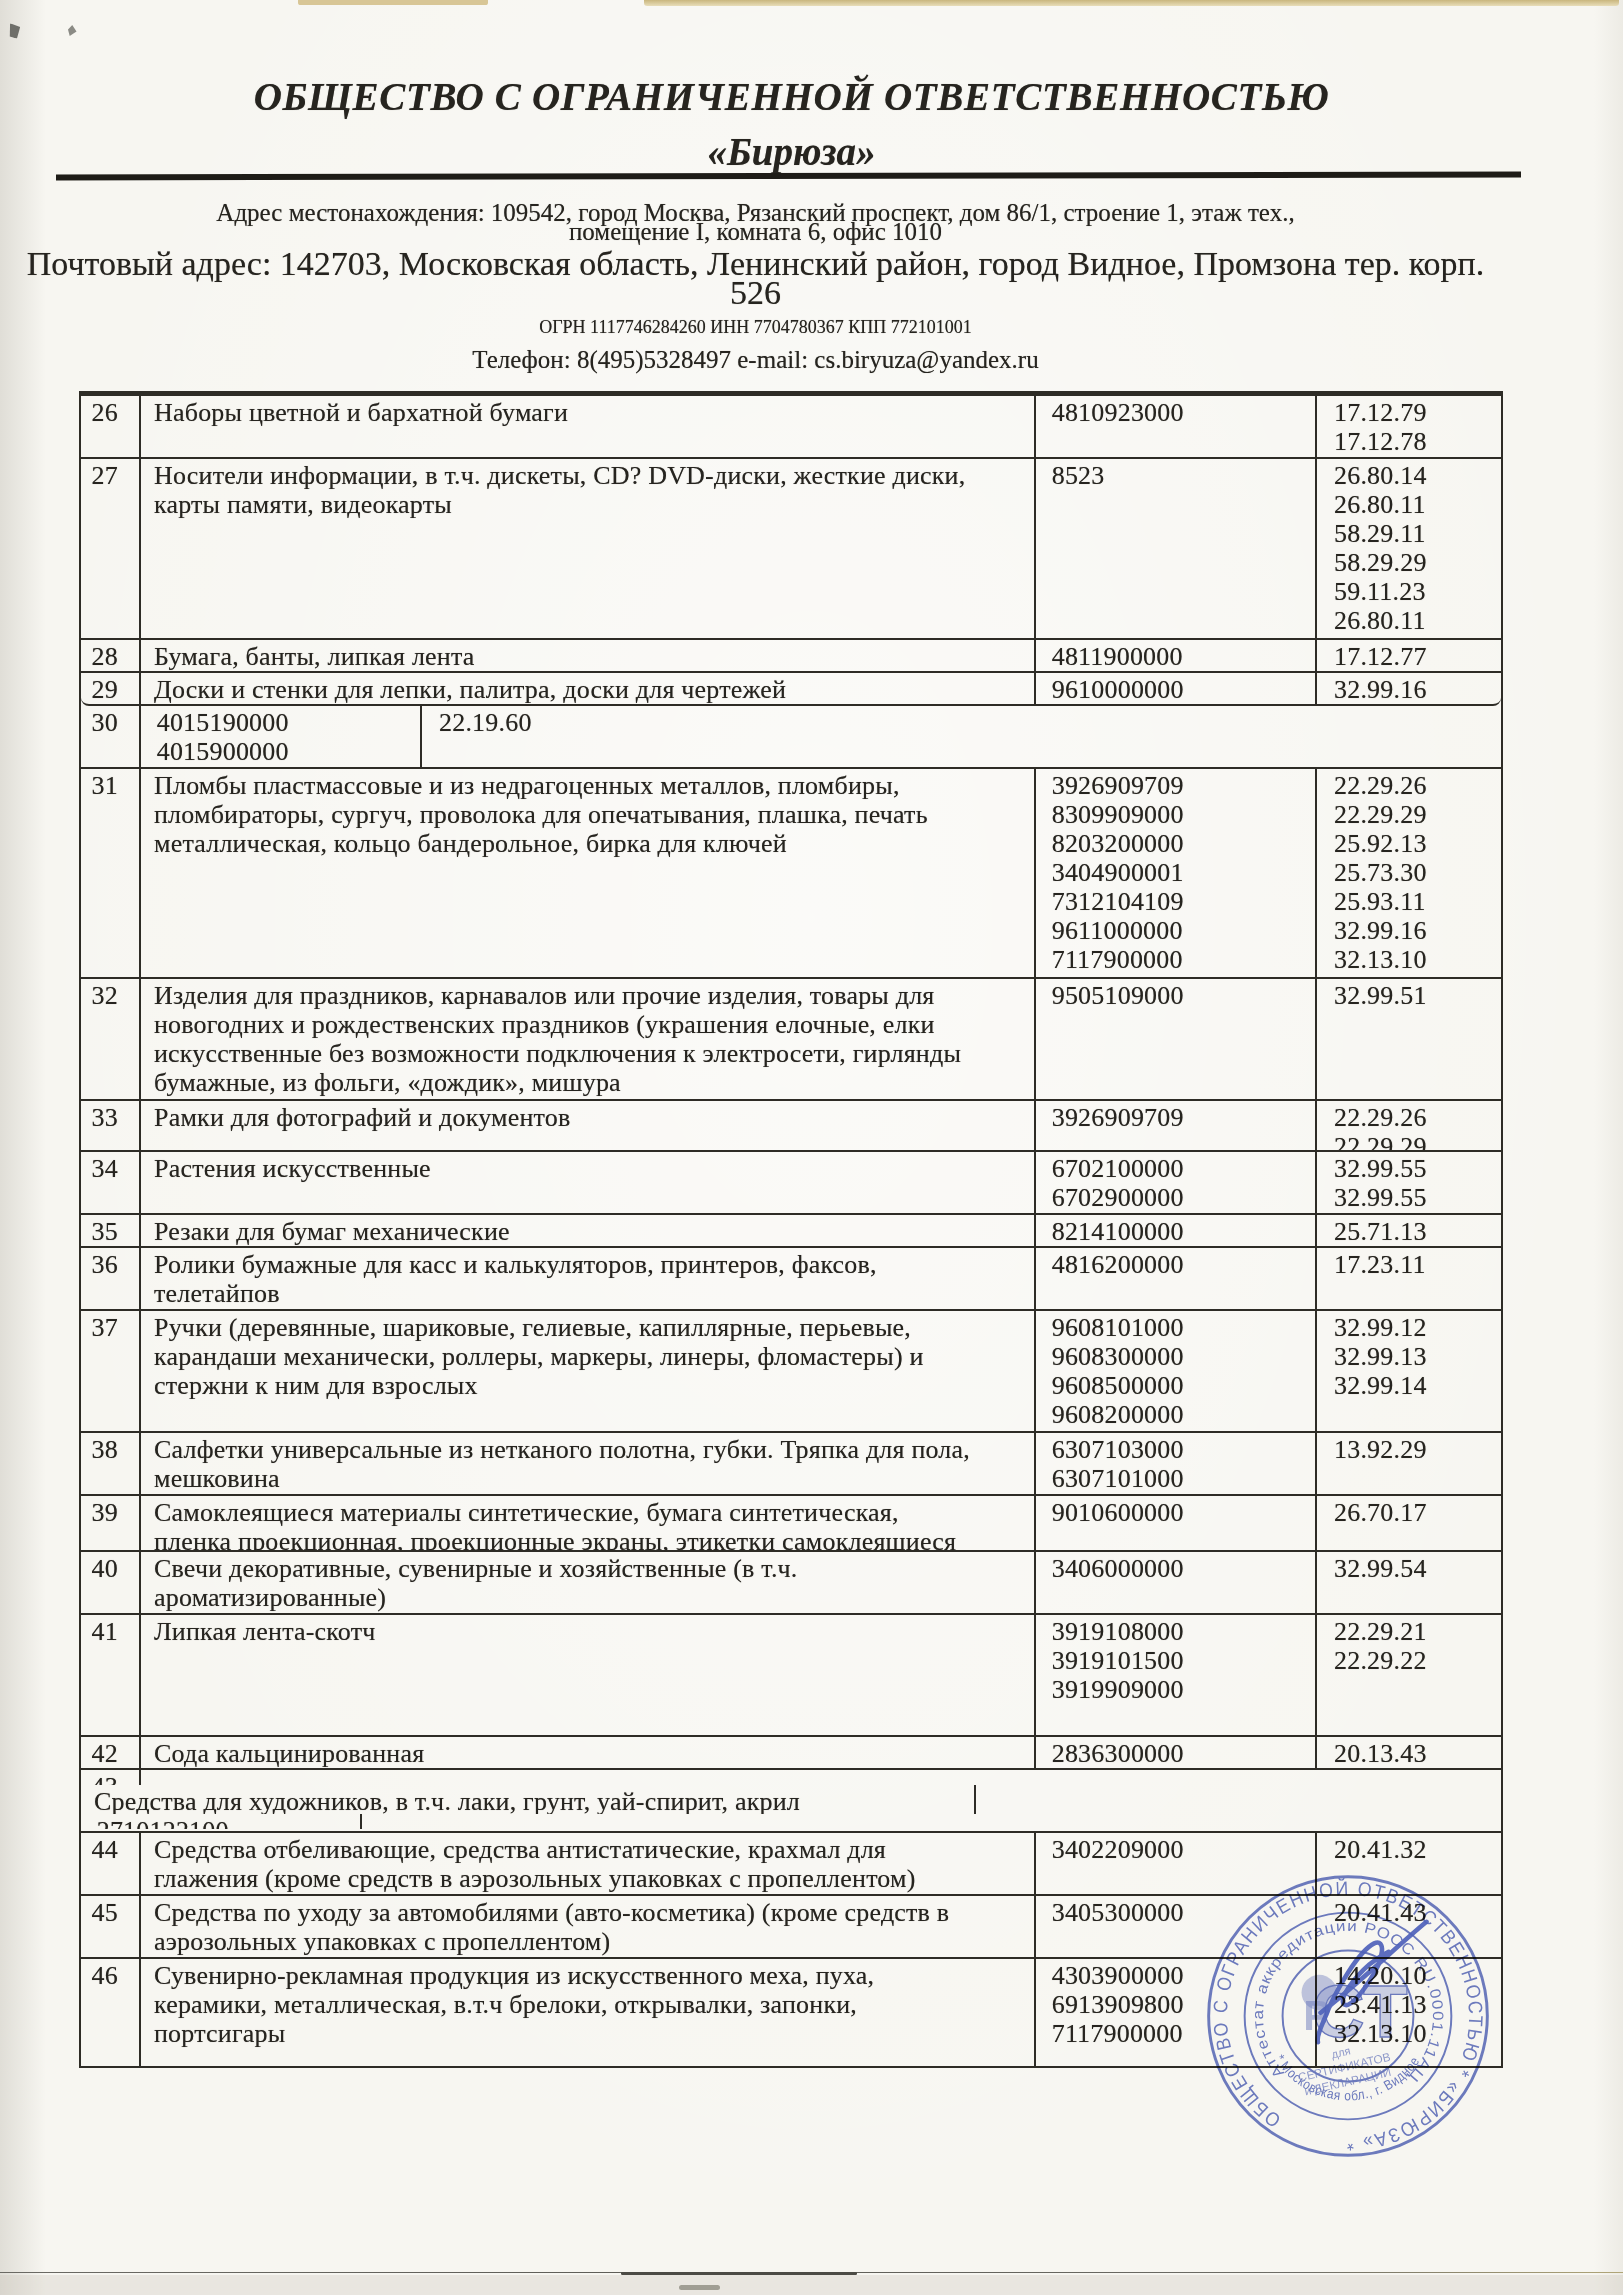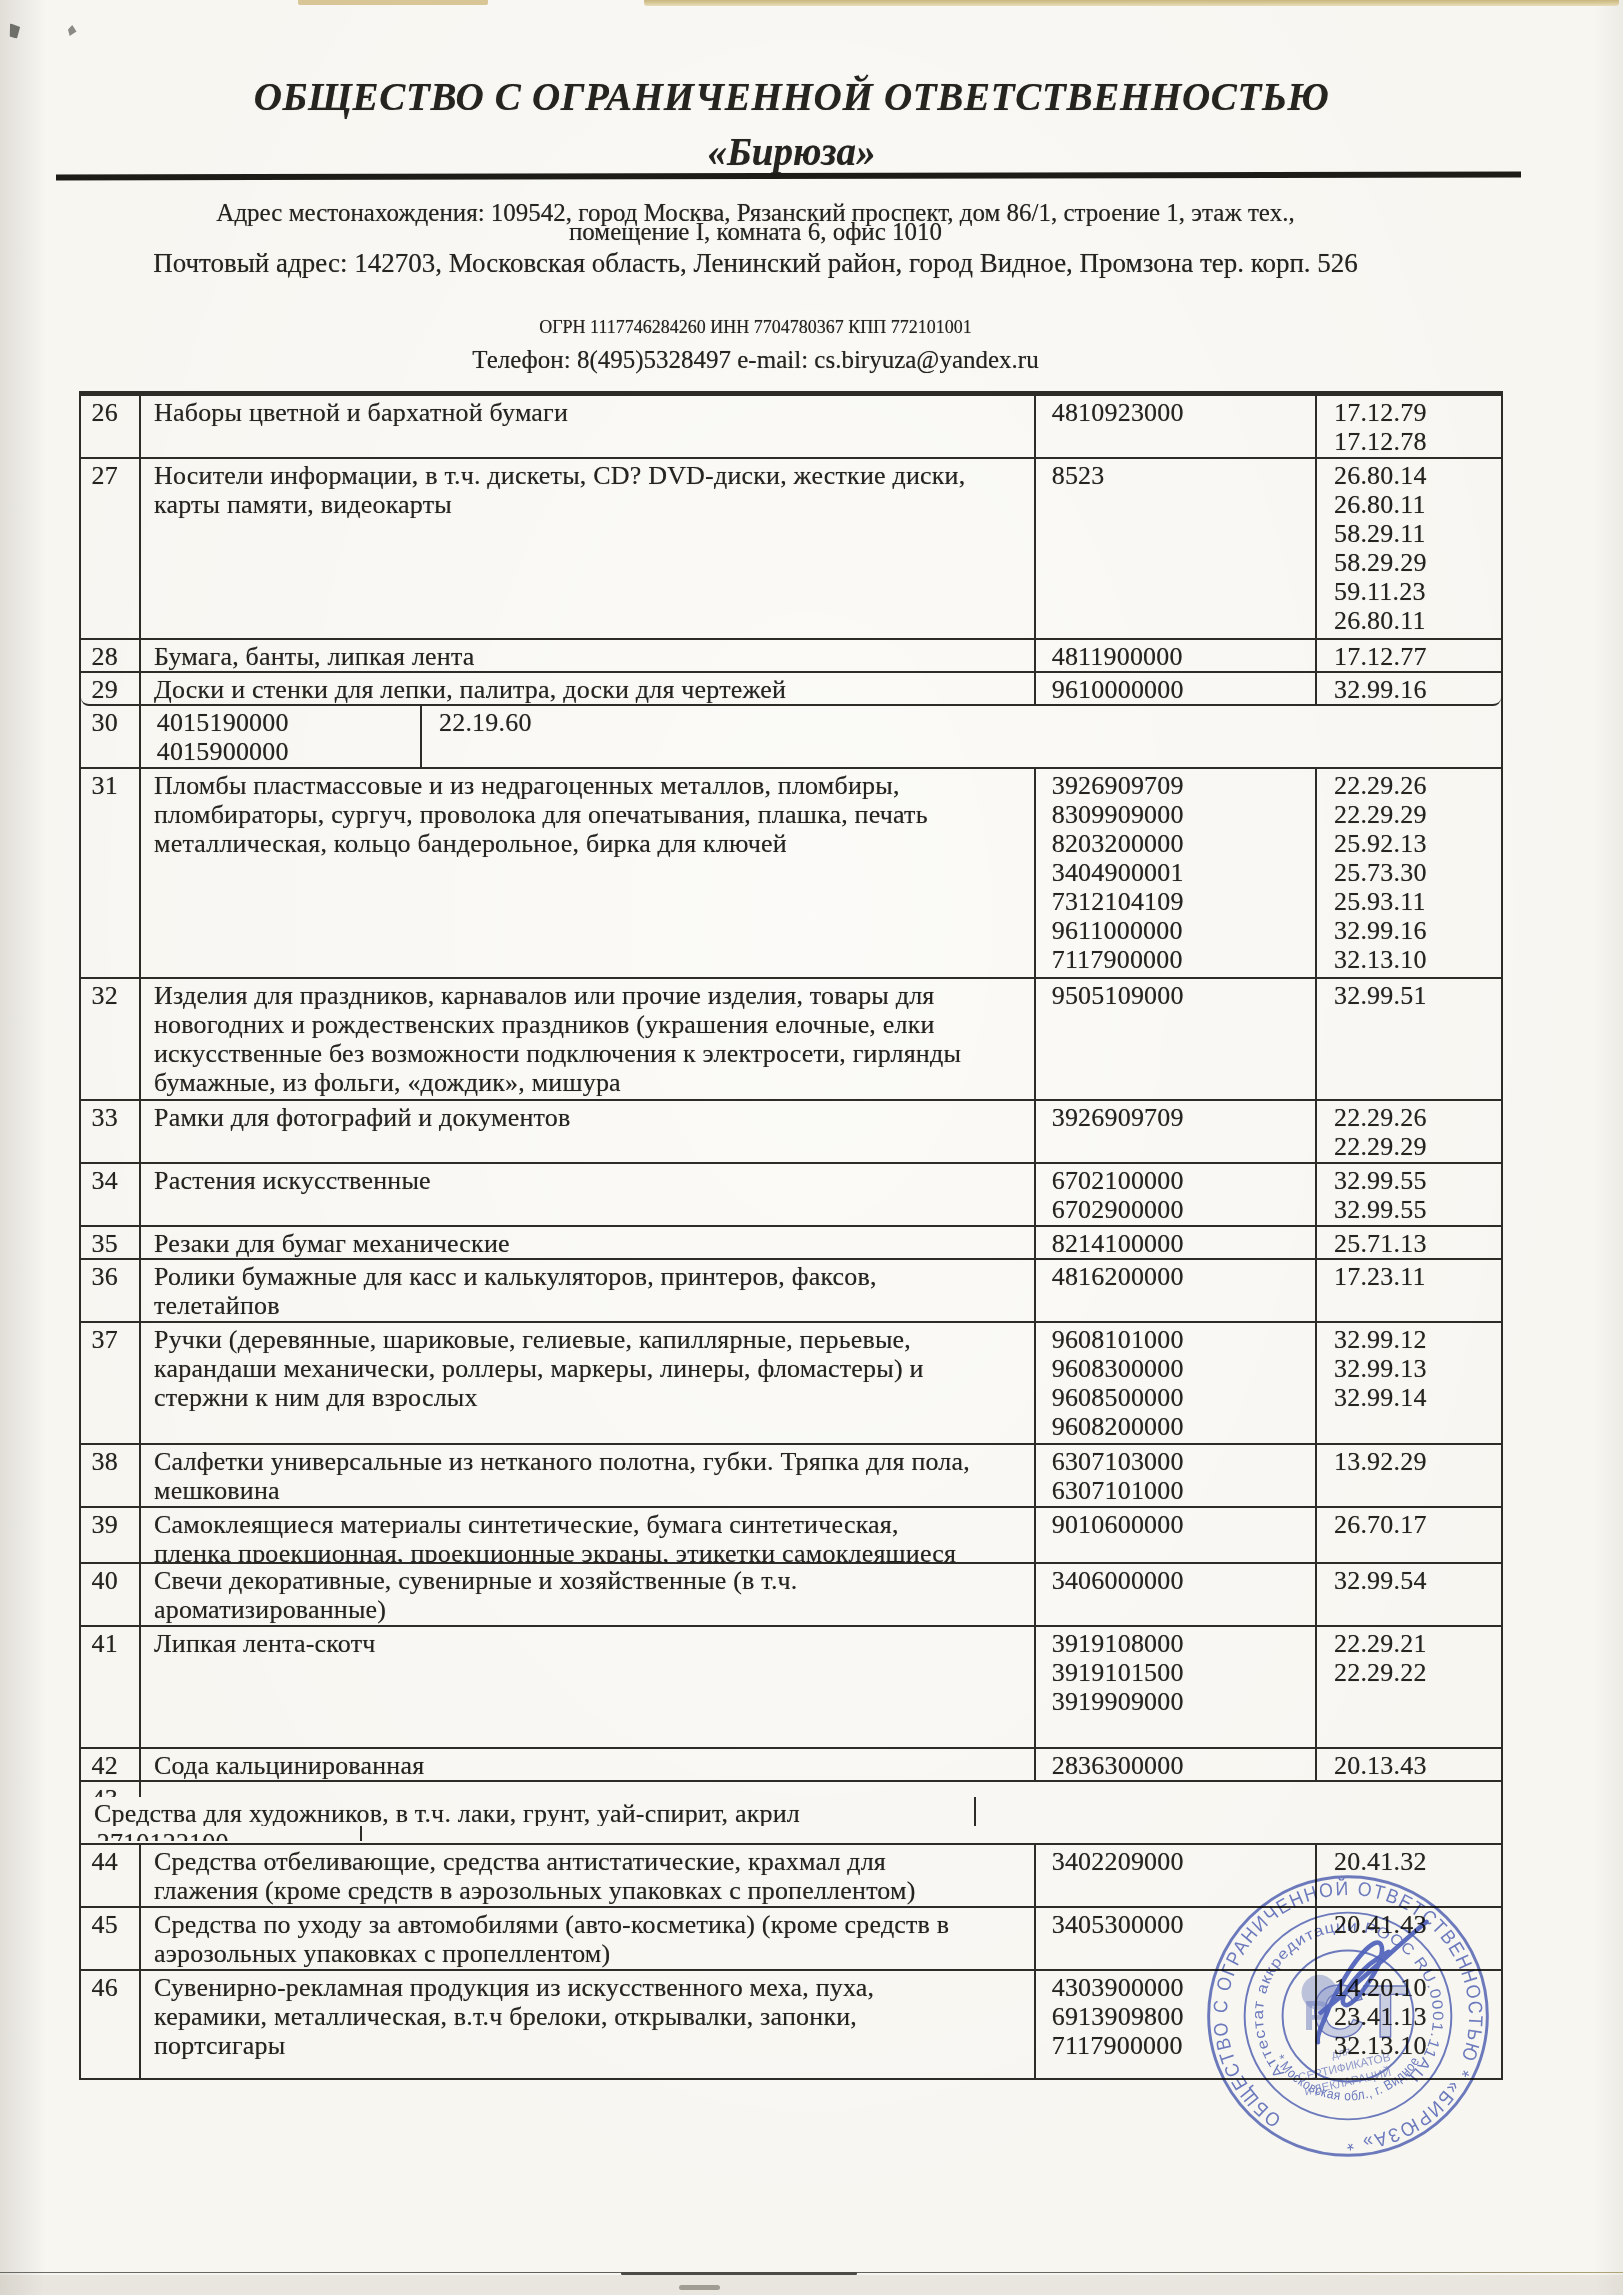--- a/index.html
+++ b/index.html
@@ -27,21 +27,21 @@
   .bottom-tint{position:absolute;left:0;top:2275px;width:1623px;height:21px;background:rgba(196,192,178,.28);}
 
   
   .hdr-top{position:absolute;left:0;top:0;width:1583px;text-align:center;}
   .hdr-info{position:absolute;left:0;top:0;width:1511px;text-align:center;}
   .title1{position:absolute;left:0;right:0;top:73px;font-size:39px;font-weight:bold;font-style:italic;letter-spacing:0.7px;line-height:47px;}
   .title2{position:absolute;left:0;right:0;top:128px;font-size:39px;font-weight:bold;font-style:italic;line-height:47px;}
   .rule{position:absolute;left:56px;top:173px;width:1465px;height:5.9px;background:#1e1c17;transform:rotate(-0.12deg);}
   .addr1{position:absolute;left:0;right:0;top:181px;font-size:25px;line-height:29px;margin-top:17px;}
   .addr2{position:absolute;left:0;right:0;top:217px;font-size:25px;line-height:29px;}
-  .postal{position:absolute;left:0;right:0;top:249px;font-size:27px;line-height:29px;}
+  .postal{position:absolute;left:0;right:0;top:249px;font-size:34px;line-height:29px;}
   .ogrn{position:absolute;left:0;right:0;top:312px;font-size:18px;line-height:30px;}
   .phone{position:absolute;left:0;right:0;top:345px;font-size:25px;line-height:29px;}
   .scan-text{text-shadow:0 0 0.7px rgba(35,32,25,.55);}
 
   
   .ptable{
     position:absolute; left:79px; top:391px; width:1424px;
     border:2.6px solid var(--line,#2e2c26); border-top-width:5.2px;
     box-sizing:border-box; background:transparent;
   }
@@ -195,21 +195,21 @@
           <div class="ln">искусственные без возможности подключения к электросети, гирлянды</div>
           <div class="ln">бумажные, из фольги, «дождик», мишура</div>
         </div>
         <div class="cell c-code">
           <div class="ln">9505109000</div>
         </div>
         <div class="cell c-okpd">
           <div class="ln">32.99.51</div>
         </div>
       </div>
-      <div class="prow" style="height: 63px;">
+      <div class="prow" style="height: 51px;">
         <div class="cell c-num">
           <div class="ln">33</div>
         </div>
         <div class="cell c-desc">
           <div class="ln">Рамки для фотографий и документов</div>
         </div>
         <div class="cell c-code">
           <div class="ln">3926909709</div>
         </div>
         <div class="cell c-okpd">

